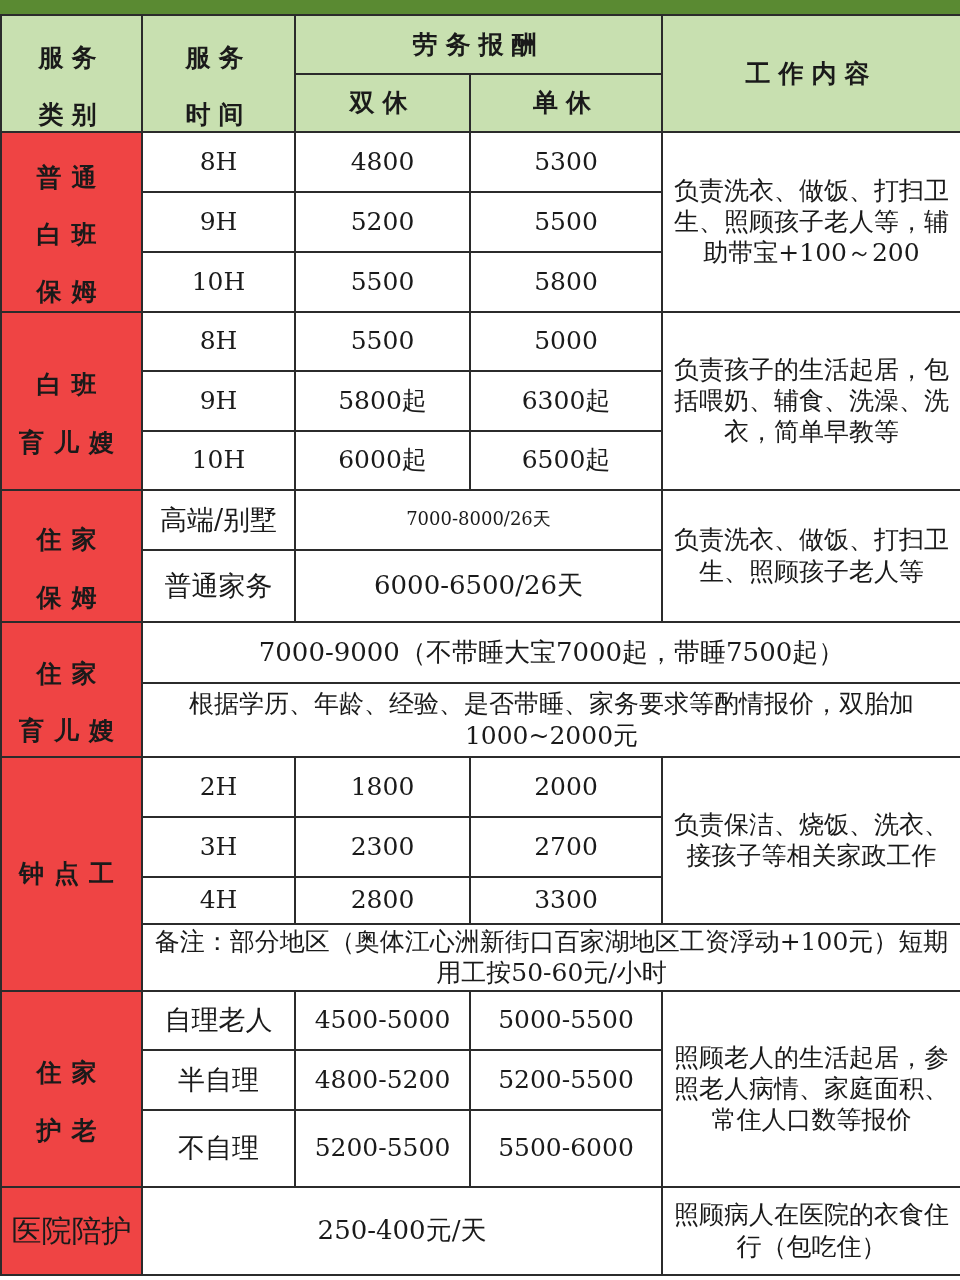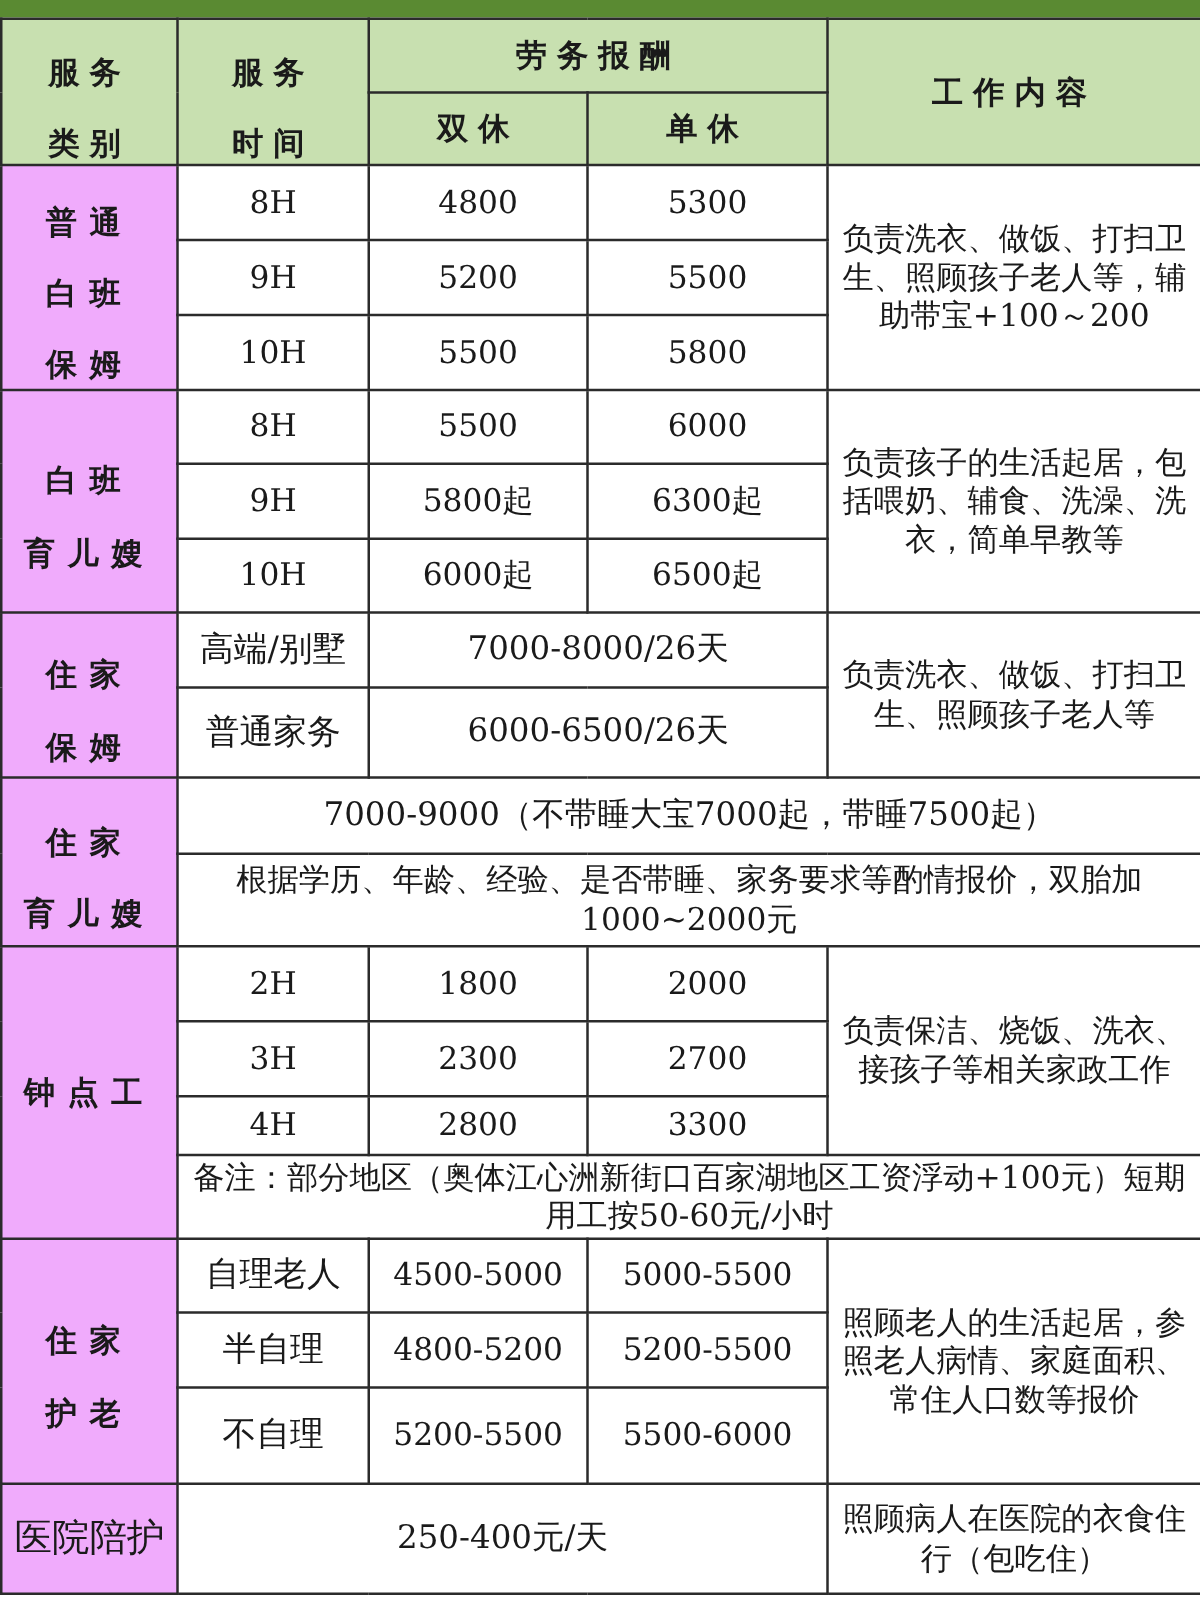--- a/index.html
+++ b/index.html
@@ -29,21 +29,21 @@
   }
   td.hdr {
     background: #c8e0b0;
     font-family: "DejaVu Sans", "Liberation Sans", sans-serif;
     font-weight: bold;
     font-size: 26px;
     letter-spacing: 8px;
     line-height: 1.55;
   }
   td.cat {
-    background: #f0abfc;
+    background: #ef4444;
     font-family: "DejaVu Sans", "Liberation Sans", sans-serif;
     font-weight: bold;
     font-size: 30px;
     letter-spacing: 10px;
     line-height: 1.5;
   }
   td.cat.plain {
     font-weight: normal;
     letter-spacing: 0;
     font-size: 30px;
@@ -117,41 +117,41 @@
     <td class="val">5800</td>
   </tr>
 
   <tr style="height:59px">
     <td class="cat stack" rowspan="3">
       <span>白班</span>
       <span>育儿嫂</span>
     </td>
     <td class="val">8H</td>
     <td class="val">5500</td>
-    <td class="val">6000</td>
+    <td class="val">5000</td>
     <td class="desc" rowspan="3">负责孩子的生活起居，包括喂奶、辅食、洗澡、洗衣，简单早教等</td>
   </tr>
   <tr style="height:60px">
     <td class="val">9H</td>
     <td class="val">5800起</td>
     <td class="val">6300起</td>
   </tr>
   <tr style="height:59px">
     <td class="val">10H</td>
     <td class="val">6000起</td>
     <td class="val">6500起</td>
   </tr>
 
   <tr style="height:60px">
     <td class="cat stack" rowspan="2">
       <span>住家</span>
       <span>保姆</span>
     </td>
     <td class="val" style="font-size:27px">高端/别墅</td>
-    <td class="val" colspan="2" style="font-size:26px">7000-8000/26天</td>
+    <td class="val" colspan="2" style="font-size:18px">7000-8000/26天</td>
     <td class="desc" rowspan="2">负责洗衣、做饭、打扫卫生、照顾孩子老人等</td>
   </tr>
   <tr style="height:72px">
     <td class="val" style="font-size:27px">普通家务</td>
     <td class="val" colspan="2" style="font-size:26px">6000-6500/26天</td>
   </tr>
 
   <tr style="height:61px">
     <td class="cat stack" rowspan="2">
       <span>住家</span>

